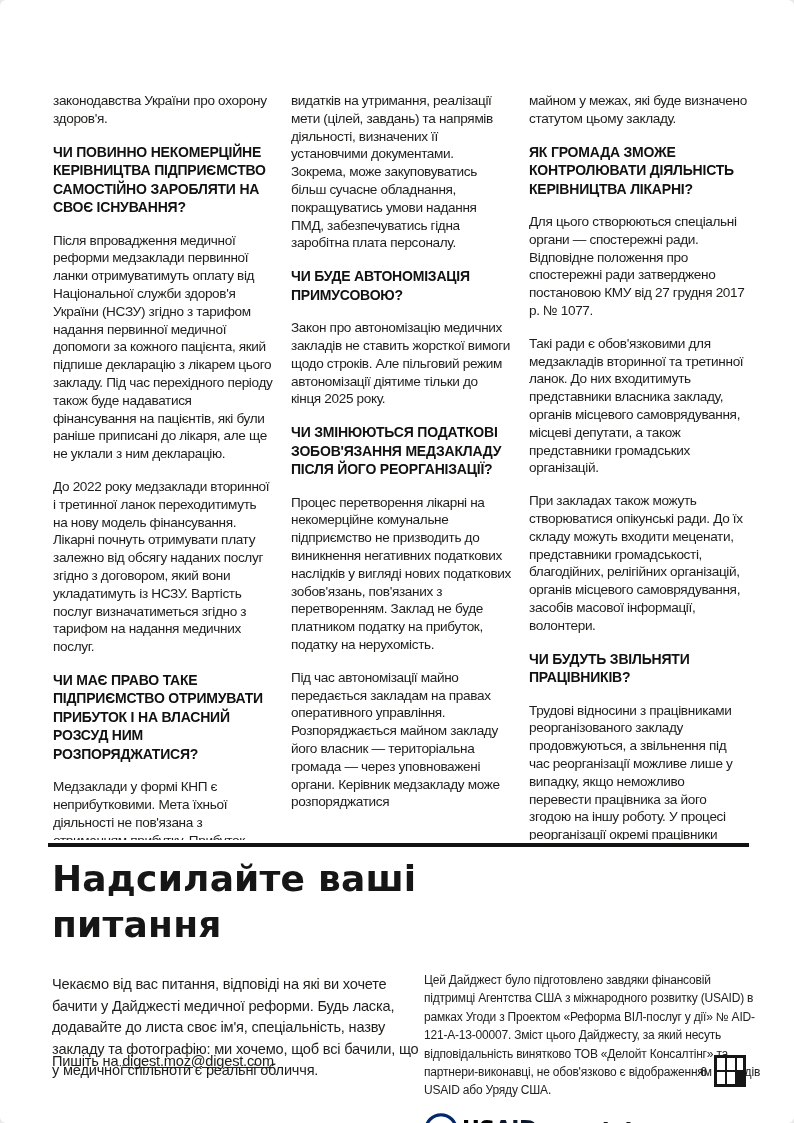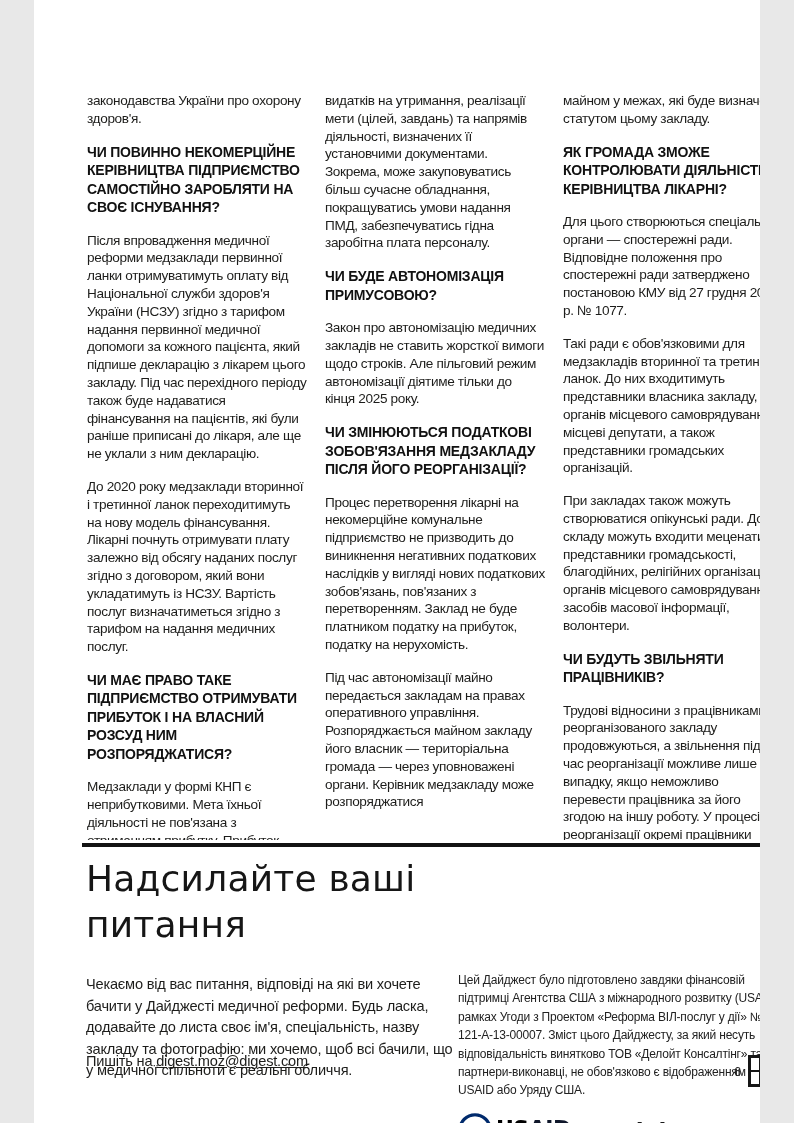--- a/index.html
+++ b/index.html
@@ -1,19 +1,19 @@
 <!DOCTYPE html>
 <html lang="uk"><head>
 <meta charset="utf-8">
 <style>
   html,body { margin:0; padding:0; background:#e8e8e8; }
   .page {
-    position:relative; width:726px; height:1123px; margin:0 auto;
+    position:relative; width:794px; height:1123px; margin:0 auto;
     background:#ffffff; overflow:hidden;
-    font-family:"Liberation Sans", sans-serif; color:#1d1d1b;
+    font-family:"Liberation Sans", sans-serif; color:#1d1d1b;border-radius:6px;
   }
   
   .content {
     position:absolute; left:53px; top:92px; width:696px; height:748px;
     display:flex; gap:18px; overflow:hidden;
   }
   .col { width:220px; flex:0 0 220px; }
   .col p {
     margin:0 0 15px 0; font-size:13.6px; line-height:17.8px;
     letter-spacing:-0.35px; text-align:left;
@@ -23,21 +23,21 @@
     font-weight:bold; letter-spacing:-0.2px; color:#111; text-transform:none;
   }
   
   .divider {
     position:absolute; left:48px; top:843px; width:701px; height:4px;
     background:#121212;
   }
   
   .footer-left { position:absolute; left:52px; top:856px; width:380px; }
   .footer-title {
-    margin:0; font-family:"DejaVu Sans", sans-serif; font-weight:normal;
+    margin:0; font-family:"DejaVu Sans", sans-serif; font-weight:bold;
     font-size:36px; line-height:46px; letter-spacing:0.2px; color:#161616;
   }
   .footer-invite {
     margin:26px 0 0 0; font-size:14.6px; line-height:21.6px;
     letter-spacing:-0.2px; width:372px;
   }
   .write-to { position:absolute; left:52px; top:1053px; font-size:14.6px; letter-spacing:-0.2px; }
   .email { color:#1d1d1b; text-decoration:underline; cursor:pointer; }
   .footer-right { position:absolute; left:424px; top:971px; width:340px; }
   .disclaimer {
@@ -66,21 +66,21 @@
 <body>
 
 <div class="page">
 
   <div class="content">
 
     <div class="col">
       <p>законодавства України про охорону здоров'я.</p>
       <h3>ЧИ ПОВИННО НЕКОМЕРЦІЙНЕ КЕРІВНИЦТВА ПІДПРИЄМСТВО САМОСТІЙНО ЗАРОБЛЯТИ НА СВОЄ ІСНУВАННЯ?</h3>
       <p>Після впровадження медичної реформи медзаклади первинної ланки отримуватимуть оплату від Національної служби здоров'я України (НСЗУ) згідно з тарифом надання первинної медичної допомоги за кожного пацієнта, який підпише декларацію з лікарем цього закладу. Під час перехідного періоду також буде надаватися фінансування на пацієнтів, які були раніше приписані до лікаря, але ще не уклали з ним декларацію.</p>
-      <p>До 2020 року медзаклади вторинної і третинної ланок переходитимуть на нову модель фінансування. Лікарні почнуть отримувати плату залежно від обсягу наданих послуг згідно з договором, який вони укладатимуть із НСЗУ. Вартість послуг визначатиметься згідно з тарифом на надання медичних послуг.</p>
+      <p>До 2022 року медзаклади вторинної і третинної ланок переходитимуть на нову модель фінансування. Лікарні почнуть отримувати плату залежно від обсягу наданих послуг згідно з договором, який вони укладатимуть із НСЗУ. Вартість послуг визначатиметься згідно з тарифом на надання медичних послуг.</p>
       <h3>ЧИ МАЄ ПРАВО ТАКЕ ПІДПРИЄМСТВО ОТРИМУВАТИ ПРИБУТОК І НА ВЛАСНИЙ РОЗСУД НИМ РОЗПОРЯДЖАТИСЯ?</h3>
       <p>Медзаклади у формі КНП є неприбутковими. Мета їхньої діяльності не пов'язана з отриманням прибутку. Прибуток закладу може використовуватись виключно для фінансування</p>
     </div>
 
     <div class="col">
       <p>видатків на утримання, реалізації мети (цілей, завдань) та напрямів діяльності, визначених її установчими документами. Зокрема, може закуповуватись більш сучасне обладнання, покращуватись умови надання ПМД, забезпечуватись гідна заробітна плата персоналу.</p>
       <h3>ЧИ БУДЕ АВТОНОМІЗАЦІЯ ПРИМУСОВОЮ?</h3>
       <p>Закон про автономізацію медичних закладів не ставить жорсткої вимоги щодо строків. Але пільговий режим автономізації діятиме тільки до кінця 2025 року.</p>
       <h3>ЧИ ЗМІНЮЮТЬСЯ ПОДАТКОВІ ЗОБОВ'ЯЗАННЯ МЕДЗАКЛАДУ ПІСЛЯ ЙОГО РЕОРГАНІЗАЦІЇ?</h3>
       <p>Процес перетворення лікарні на некомерційне комунальне підприємство не призводить до виникнення негативних податкових наслідків у вигляді нових податкових зобов'язань, пов'язаних з перетворенням. Заклад не буде платником податку на прибуток, податку на нерухомість.</p>

